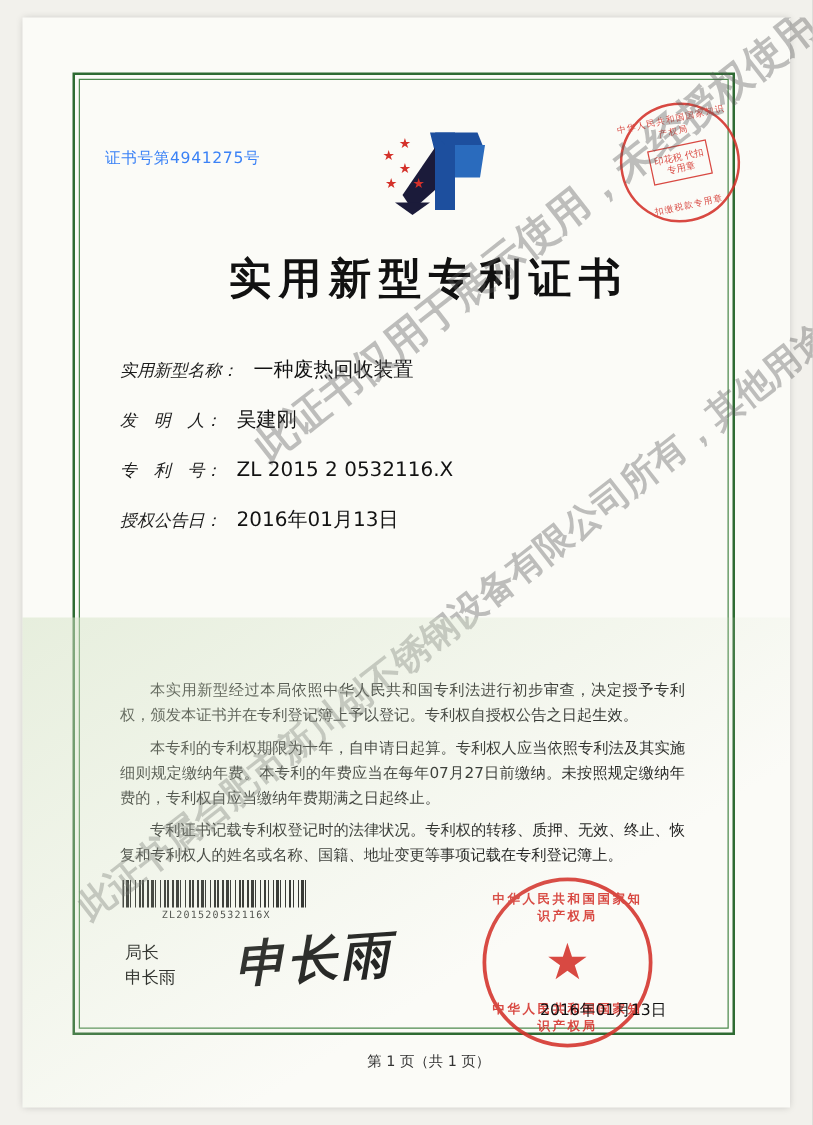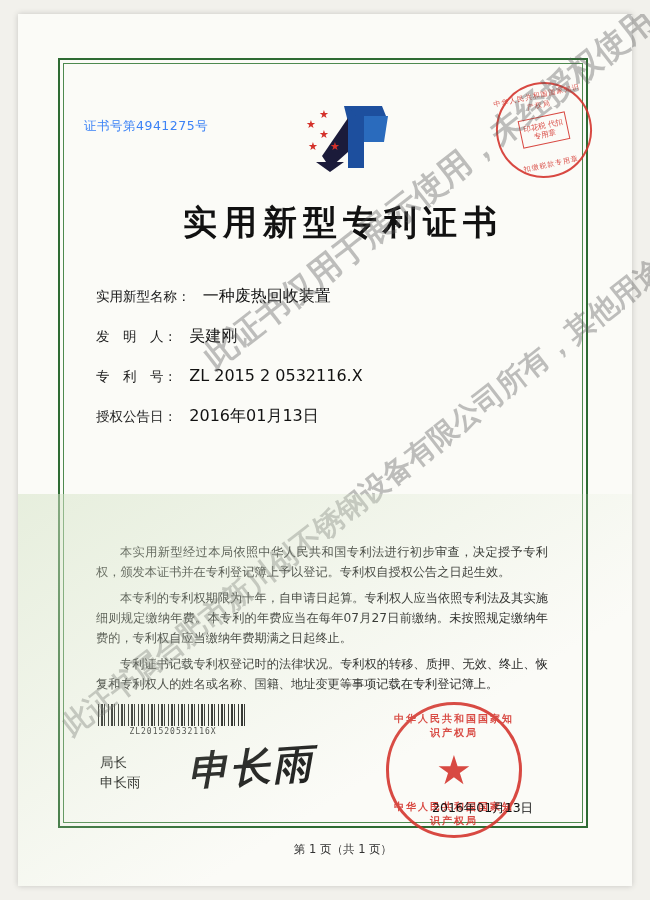--- a/index.html
+++ b/index.html
@@ -101,20 +101,21 @@
     position: relative;
     height: 40px;
     font-size: 13.5px;
     color: #1c1c1c;
     white-space: nowrap;
   }
   .field-label {
     display: inline-block;
     color: #1c1c1c;
     font-size: 13.5px;
+    font-style: italic;
   }
   .field-value {
     display: inline-block;
     margin-left: 8px;
     font-size: 16px;
     color: #121212;
   }
 
   
   .body-text {

